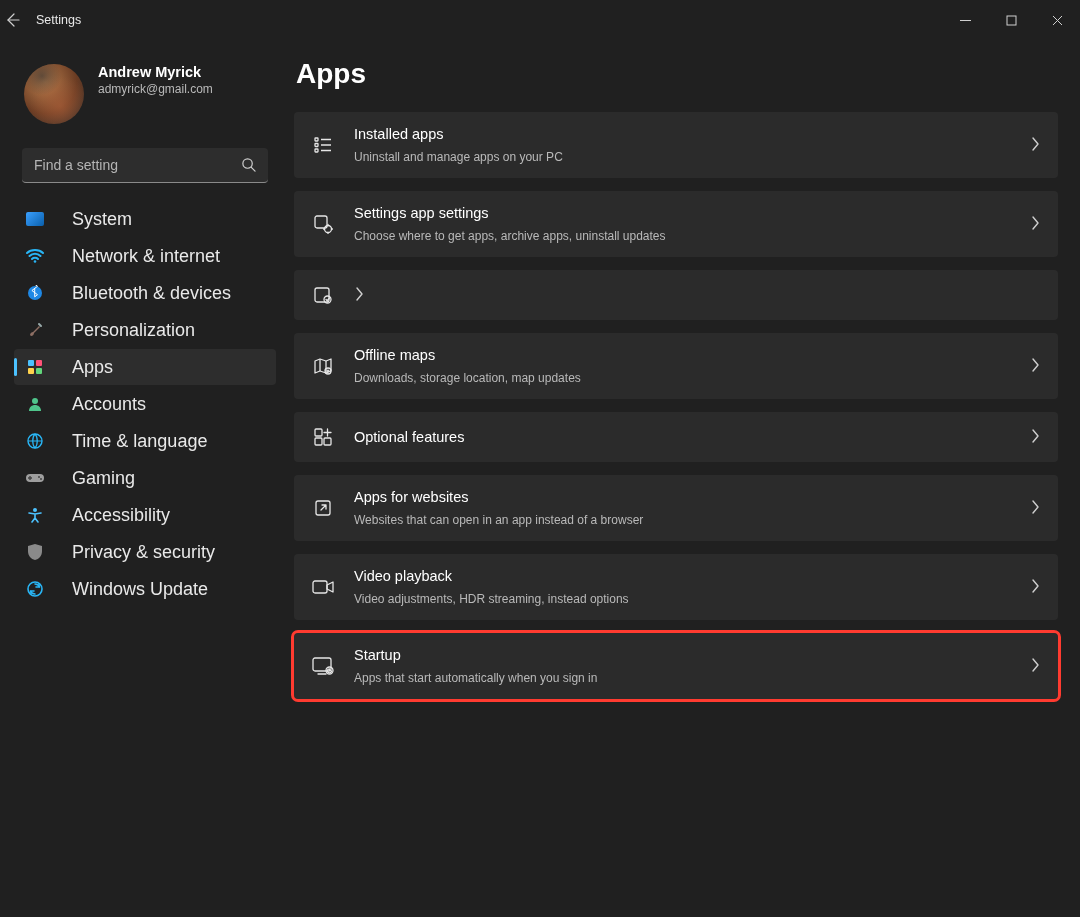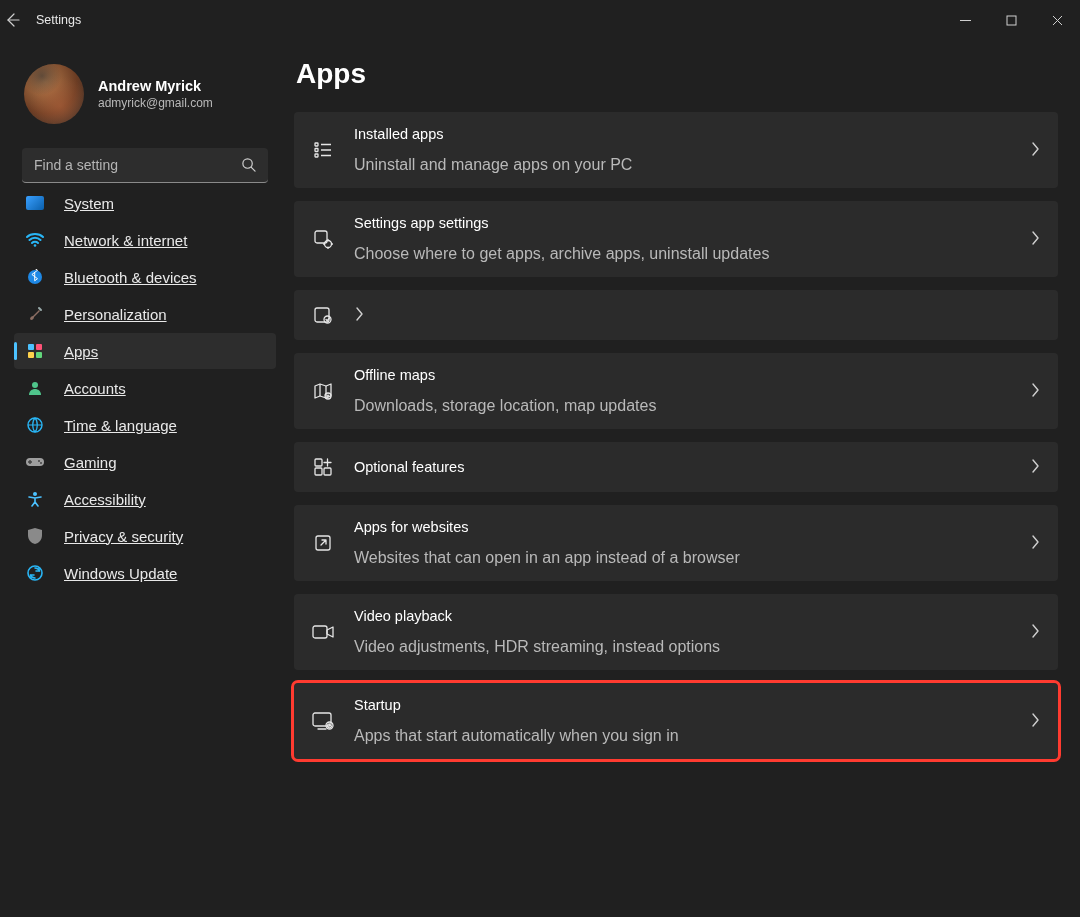--- a/index.html
+++ b/index.html
@@ -33,65 +33,64 @@
   .wc svg { stroke: currentColor; }
   .app-body {
     display:flex;
     height: calc(917px - 40px);
   }
   .sidebar {
     width: 290px;
     flex-shrink:0;
     padding: 18px 14px 0 14px;
   }
-  .profile { display:flex; align-items:center; gap:14px; padding: 6px 4px 6px 10px; margin-bottom:18px;}
+  .profile { display:flex; align-items:flex-start; gap:14px; padding: 6px 4px 6px 10px; margin-bottom:18px;}
   .avatar {
     width:60px;height:60px;border-radius:50%;
     background: radial-gradient(circle at 35% 30%, #b87e4d 0%, #6b3c23 55%, #2a2a2a 100%);
     position:relative; overflow:hidden;
   }
   .avatar::after{
     content:""; position:absolute; inset:0;
     background: radial-gradient(circle at 30% 20%, rgba(49,49,49,0.6) 0%, transparent 30%),
                 radial-gradient(circle at 60% 70%, rgba(180,100,60,0.6) 0%, transparent 55%);
   }
   .profile-name{font-weight:600;font-size:14.5px;}
   .profile-email{font-size:12px;color:#b9b9b9;margin-top:2px;}
   .search-wrap{
-    margin: 4px 8px 2px 8px;
+    margin: 4px 8px 18px 8px;
     position:relative;
   }
   .search-input{
     width:100%;
     background:#2d2d2d;
     border:none;
     border-bottom:1.5px solid #8a8a8a;
     border-radius:4px;
     padding:9px 36px 9px 12px;
     color:#d0d0d0;
     font-size:14px;
     outline:none;
   }
   .search-input::placeholder{color:#b5b5b5;}
   .search-icon{
     position:absolute; right:12px; top:50%; transform:translateY(-50%);
     color:#cfcfcf;
   }
   .nav-list{list-style:none;}
   .nav-item{
-    display:flex;align-items:center;gap:20px;
+    display:flex;align-items:center;gap:28px;
     height:36px;
     padding:0 12px;
     border-radius:4px;
     margin-bottom:1px;
     color:#e9e9e9;
-    font-size:15px;
+    font-size:18px;
     position:relative;
     cursor:default;
-    text-decoration:underline;
   }
   .nav-item.active{
     background:#2d2d2d;
   }
   .nav-item.active::before{
     content:"";position:absolute;left:0;top:9px;bottom:9px;width:3px;border-radius:2px;background:#4cc2ff;
   }
   .nav-icon{width:18px;height:18px;display:flex;align-items:center;justify-content:center;}
   .main{
     flex:1;
@@ -109,21 +108,21 @@
     gap:20px;
     position:relative;
   }
   .setting-row.highlight{
     outline:3px solid #ff3b30;
     outline-offset:0;
   }
   .row-icon{width:22px;height:22px;flex-shrink:0;display:flex;align-items:center;justify-content:center;color:#e6e6e6;}
   .row-text{flex:1;min-width:0;}
   .row-title{font-size:14.5px;color:#ffffff;}
-  .row-sub{font-size:16px;color:#b9b9b9;margin-top:14px;}
+  .row-sub{font-size:12px;color:#b9b9b9;margin-top:8px;}
   .chevron{color:#cfcfcf;flex-shrink:0;}
   
   .pill{width:18px;height:14px;border-radius:2px;}
 </style>
 </head>
 <body>
 
 <div class="titlebar">
   <div class="titlebar-left">
     <div class="back-btn">

